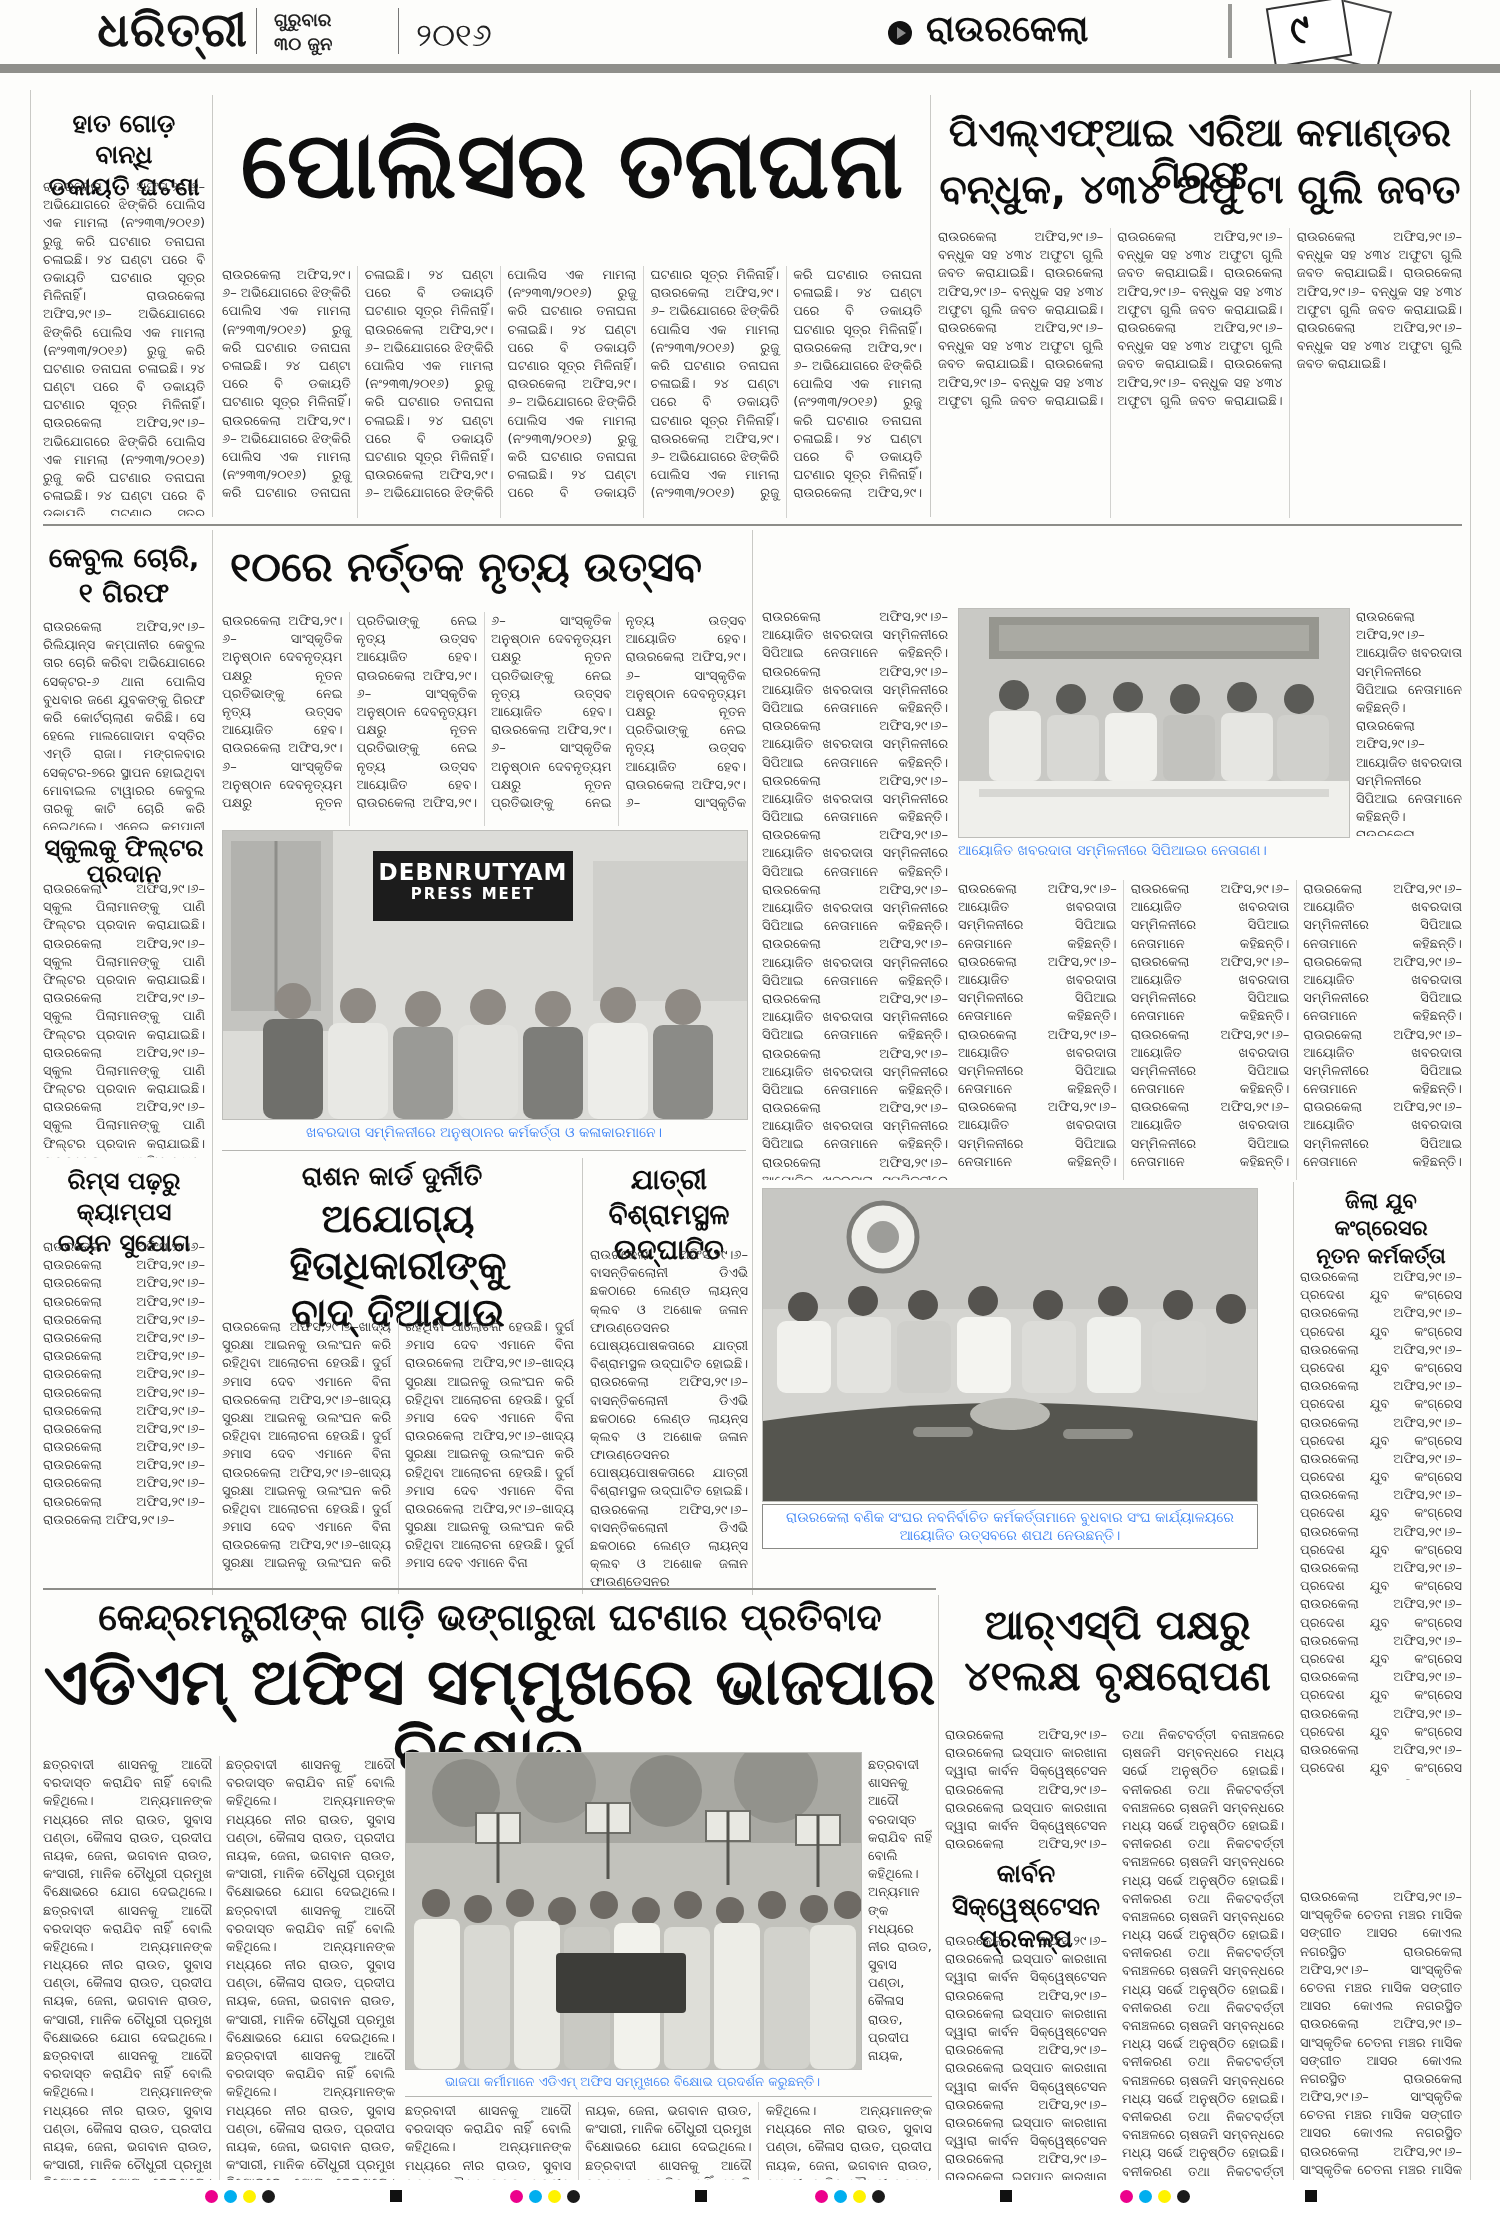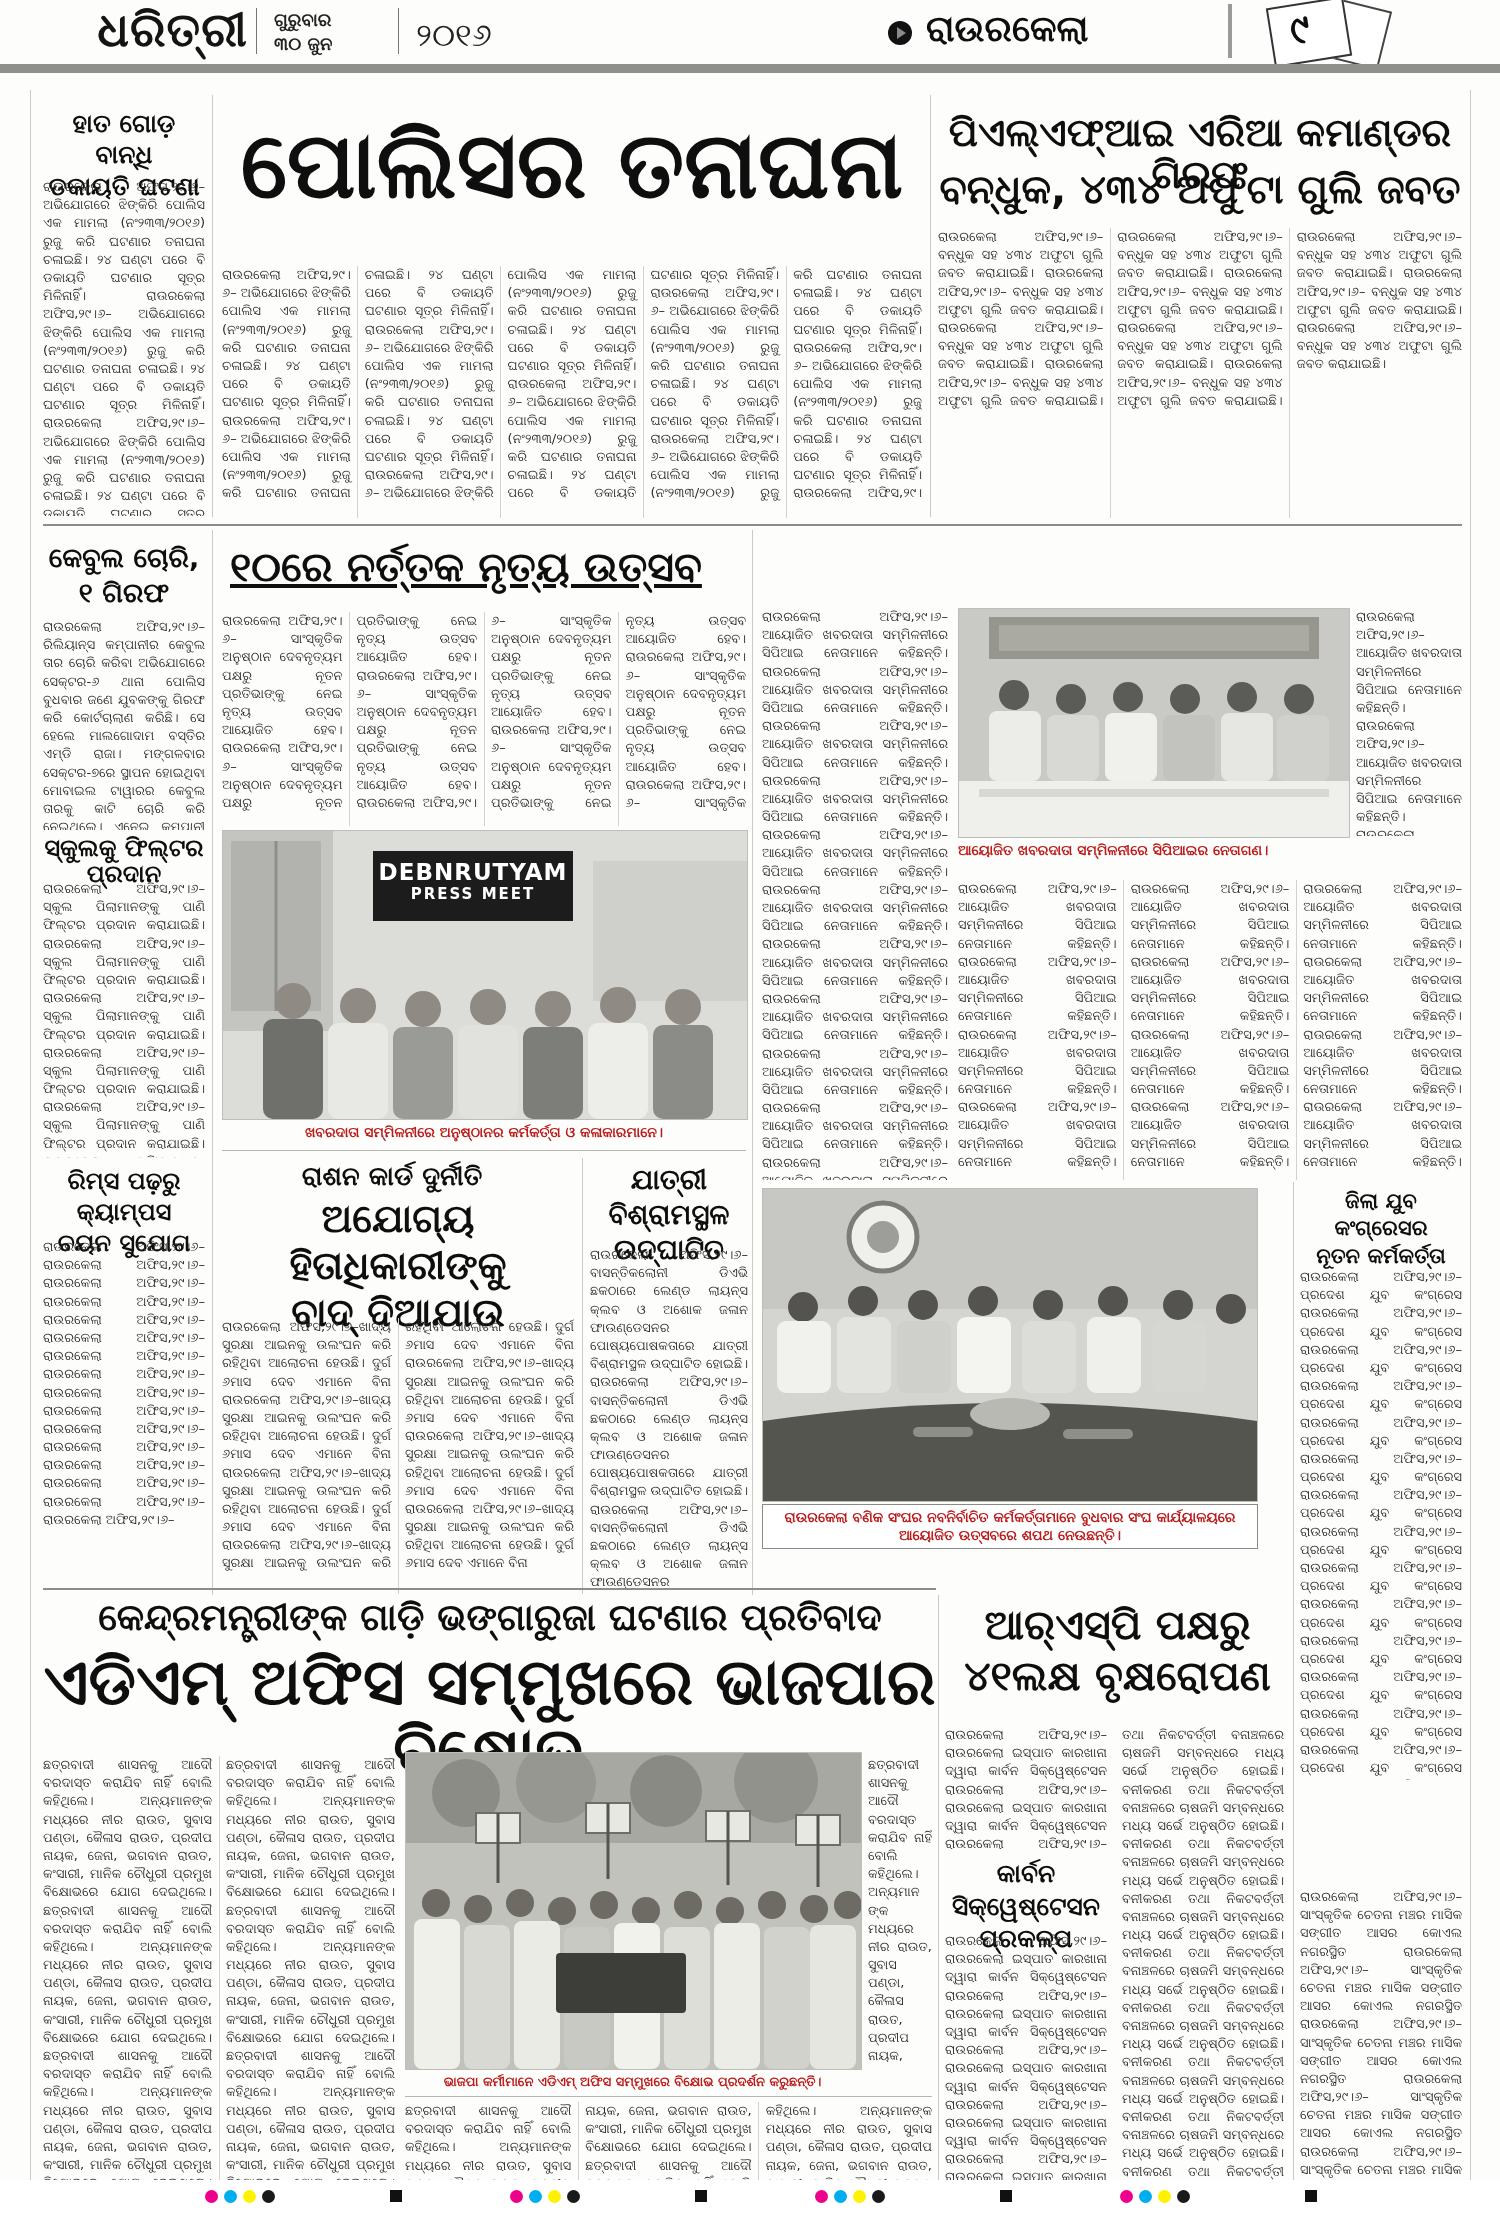--- a/index.html
+++ b/index.html
@@ -8,21 +8,21 @@
   .abs{position:absolute;}
   .hl{font-weight:bold;color:#0e0e0e;line-height:1.08;}
   .ctr{text-align:center;}
   .bd{font-size:13px;line-height:1.4;text-align:justify;overflow:hidden;color:#2b2b2b;
       word-break:break-word;}
   .cols{column-gap:14px;column-rule:1px solid #d2d2cf;}
   .vr{position:absolute;width:1px;background:#c9c9c5;}
   .hr{position:absolute;height:1px;background:#b5b5b1;}
   .hr2{position:absolute;height:2px;background:#8d8d89;}
   .photo{position:absolute;background:#d9d9d5;overflow:hidden;border:1px solid #bdbdb9;}
-  .cap{font-size:14px;color:#b91c1c;line-height:1.25;font-weight:bold;}
+  .cap{font-size:14px;color:#3b82f6;line-height:1.25;}
   .capbox{border:1px solid #8a8a86;background:#fff;padding:4px 8px;}
   svg{display:block;}
 </style>
 </head>
 <body>
 
 <div id="page">
 
   <div class="abs" style="left:38px;top:2px;width:210px;height:60px;font-size:47px;font-weight:bold;letter-spacing:1px;text-align:right;">ଧରିତ୍ରୀ</div>
   <div class="abs" style="left:256px;top:8px;width:1px;height:46px;background:#777;"></div>
@@ -73,21 +73,21 @@
   <div class="abs bd" style="left:43px;top:618px;width:162px;height:212px;">ରାଉରକେଲା ଅଫିସ,୨୯।୬– ରିଲିୟାନ୍ସ କମ୍ପାନୀର କେବୁଲ ତାର ଚୋରି କରିବା ଅଭିଯୋଗରେ ସେକ୍ଟର-୬ ଥାନା ପୋଲିସ ବୁଧବାର ଜଣେ ଯୁବକଙ୍କୁ ଗିରଫ କରି କୋର୍ଟଚାଲାଣ କରିଛି। ସେ ହେଲେ ମାଲଗୋଦାମ ବସ୍ତିର ଏମ୍‌ଡି ରାଜା। ମଙ୍ଗଳବାର ସେକ୍ଟର-୭ରେ ସ୍ଥାପନ ହୋଇଥିବା ମୋବାଇଲ ଟାୱାରର କେବୁଲ ତାରକୁ କାଟି ଚୋରି କରି ନେଇଥିଲେ। ଏନେଇ କମ୍ପାନୀ ପକ୍ଷରୁ ଥାନାରେ ଅଭିଯୋଗ କରାଯାଇଥିଲା</div>
   <div class="abs hl ctr" style="left:43px;top:836px;width:162px;font-size:24px;">ସ୍କୁଲକୁ ଫିଲ୍ଟର ପ୍ରଦାନ</div>
   <div class="abs bd" style="left:43px;top:880px;width:162px;height:278px;">ରାଉରକେଲା ଅଫିସ,୨୯।୬– ସ୍କୁଲ ପିଲାମାନଙ୍କୁ ପାଣି ଫିଲ୍ଟର ପ୍ରଦାନ କରାଯାଇଛି।  ରାଉରକେଲା ଅଫିସ,୨୯।୬– ସ୍କୁଲ ପିଲାମାନଙ୍କୁ ପାଣି ଫିଲ୍ଟର ପ୍ରଦାନ କରାଯାଇଛି।  ରାଉରକେଲା ଅଫିସ,୨୯।୬– ସ୍କୁଲ ପିଲାମାନଙ୍କୁ ପାଣି ଫିଲ୍ଟର ପ୍ରଦାନ କରାଯାଇଛି।  ରାଉରକେଲା ଅଫିସ,୨୯।୬– ସ୍କୁଲ ପିଲାମାନଙ୍କୁ ପାଣି ଫିଲ୍ଟର ପ୍ରଦାନ କରାଯାଇଛି।  ରାଉରକେଲା ଅଫିସ,୨୯।୬– ସ୍କୁଲ ପିଲାମାନଙ୍କୁ ପାଣି ଫିଲ୍ଟର ପ୍ରଦାନ କରାଯାଇଛି।  ରାଉରକେଲା ଅଫିସ,୨୯।୬– ସ୍କୁଲ ପିଲାମାନଙ୍କୁ ପାଣି ଫିଲ୍ଟର ପ୍ରଦାନ କରାଯାଇଛି।  </div>
   <div class="abs hl ctr" style="left:43px;top:1166px;width:162px;font-size:24px;line-height:1.3;">
     <div>ରିମ୍ସ ପଢ଼ରୁ କ୍ୟାମ୍ପସ</div>
     <div>ଚୟନ ସୁଯୋଗ</div>
   </div>
   <div class="abs bd" style="left:43px;top:1238px;width:162px;height:356px;">ରାଉରକେଲା ଅଫିସ,୨୯।୬–  ରାଉରକେଲା ଅଫିସ,୨୯।୬–  ରାଉରକେଲା ଅଫିସ,୨୯।୬–  ରାଉରକେଲା ଅଫିସ,୨୯।୬–  ରାଉରକେଲା ଅଫିସ,୨୯।୬–  ରାଉରକେଲା ଅଫିସ,୨୯।୬–  ରାଉରକେଲା ଅଫିସ,୨୯।୬–  ରାଉରକେଲା ଅଫିସ,୨୯।୬–  ରାଉରକେଲା ଅଫିସ,୨୯।୬–  ରାଉରକେଲା ଅଫିସ,୨୯।୬–  ରାଉରକେଲା ଅଫିସ,୨୯।୬–  ରାଉରକେଲା ଅଫିସ,୨୯।୬–  ରାଉରକେଲା ଅଫିସ,୨୯।୬–  ରାଉରକେଲା ଅଫିସ,୨୯।୬–  ରାଉରକେଲା ଅଫିସ,୨୯।୬–  ରାଉରକେଲା ଅଫିସ,୨୯।୬–  </div>
   <div class="vr" style="left:212px;top:530px;height:1065px;"></div>
 
-  <div class="abs hl" style="left:230px;top:545px;width:520px;font-size:41px;text-decoration:underline;">୧୦ରେ ନର୍ତ୍ତକ ନୃତ୍ୟ ଉତ୍ସବ</div>
+  <div class="abs hl" style="left:230px;top:545px;width:520px;font-size:41px;">୧୦ରେ ନର୍ତ୍ତକ ନୃତ୍ୟ ଉତ୍ସବ</div>
   <div class="abs bd cols" style="left:222px;top:612px;width:524px;height:214px;column-count:4;">ରାଉରକେଲା ଅଫିସ,୨୯।୬– ସାଂସ୍କୃତିକ ଅନୁଷ୍ଠାନ ଦେବନୃତ୍ୟମ ପକ୍ଷରୁ ନୂତନ ପ୍ରତିଭାଙ୍କୁ ନେଇ ନୃତ୍ୟ ଉତ୍ସବ ଆୟୋଜିତ ହେବ।  ରାଉରକେଲା ଅଫିସ,୨୯।୬– ସାଂସ୍କୃତିକ ଅନୁଷ୍ଠାନ ଦେବନୃତ୍ୟମ ପକ୍ଷରୁ ନୂତନ ପ୍ରତିଭାଙ୍କୁ ନେଇ ନୃତ୍ୟ ଉତ୍ସବ ଆୟୋଜିତ ହେବ।  ରାଉରକେଲା ଅଫିସ,୨୯।୬– ସାଂସ୍କୃତିକ ଅନୁଷ୍ଠାନ ଦେବନୃତ୍ୟମ ପକ୍ଷରୁ ନୂତନ ପ୍ରତିଭାଙ୍କୁ ନେଇ ନୃତ୍ୟ ଉତ୍ସବ ଆୟୋଜିତ ହେବ।  ରାଉରକେଲା ଅଫିସ,୨୯।୬– ସାଂସ୍କୃତିକ ଅନୁଷ୍ଠାନ ଦେବନୃତ୍ୟମ ପକ୍ଷରୁ ନୂତନ ପ୍ରତିଭାଙ୍କୁ ନେଇ ନୃତ୍ୟ ଉତ୍ସବ ଆୟୋଜିତ ହେବ।  ରାଉରକେଲା ଅଫିସ,୨୯।୬– ସାଂସ୍କୃତିକ ଅନୁଷ୍ଠାନ ଦେବନୃତ୍ୟମ ପକ୍ଷରୁ ନୂତନ ପ୍ରତିଭାଙ୍କୁ ନେଇ ନୃତ୍ୟ ଉତ୍ସବ ଆୟୋଜିତ ହେବ।  ରାଉରକେଲା ଅଫିସ,୨୯।୬– ସାଂସ୍କୃତିକ ଅନୁଷ୍ଠାନ ଦେବନୃତ୍ୟମ ପକ୍ଷରୁ ନୂତନ ପ୍ରତିଭାଙ୍କୁ ନେଇ ନୃତ୍ୟ ଉତ୍ସବ ଆୟୋଜିତ ହେବ।  ରାଉରକେଲା ଅଫିସ,୨୯।୬– ସାଂସ୍କୃତିକ ଅନୁଷ୍ଠାନ ଦେବନୃତ୍ୟମ ପକ୍ଷରୁ ନୂତନ ପ୍ରତିଭାଙ୍କୁ ନେଇ ନୃତ୍ୟ ଉତ୍ସବ ଆୟୋଜିତ ହେବ।  ରାଉରକେଲା ଅଫିସ,୨୯।୬– ସାଂସ୍କୃତିକ ଅନୁଷ୍ଠାନ ଦେବନୃତ୍ୟମ ପକ୍ଷରୁ ନୂତନ ପ୍ରତିଭାଙ୍କୁ ନେଇ ନୃତ୍ୟ ଉତ୍ସବ ଆୟୋଜିତ ହେବ।  </div>
 
   <div class="photo" style="left:222px;top:830px;width:524px;height:288px;">
     <svg width="524" height="288" viewBox="0 0 524 288">
       <rect width="524" height="288" fill="#dcdcd8"></rect>
       <rect x="0" y="0" width="110" height="200" fill="#c4c4c0"></rect>
       <rect x="8" y="10" width="90" height="170" fill="#b2b2ae"></rect>
       <line x1="53" y1="10" x2="53" y2="180" stroke="#8e8e8a" stroke-width="3"></line>
       <rect x="150" y="20" width="200" height="70" fill="#1c1c1c"></rect>
       <rect x="370" y="30" width="154" height="140" fill="#cfcfcb"></rect>

